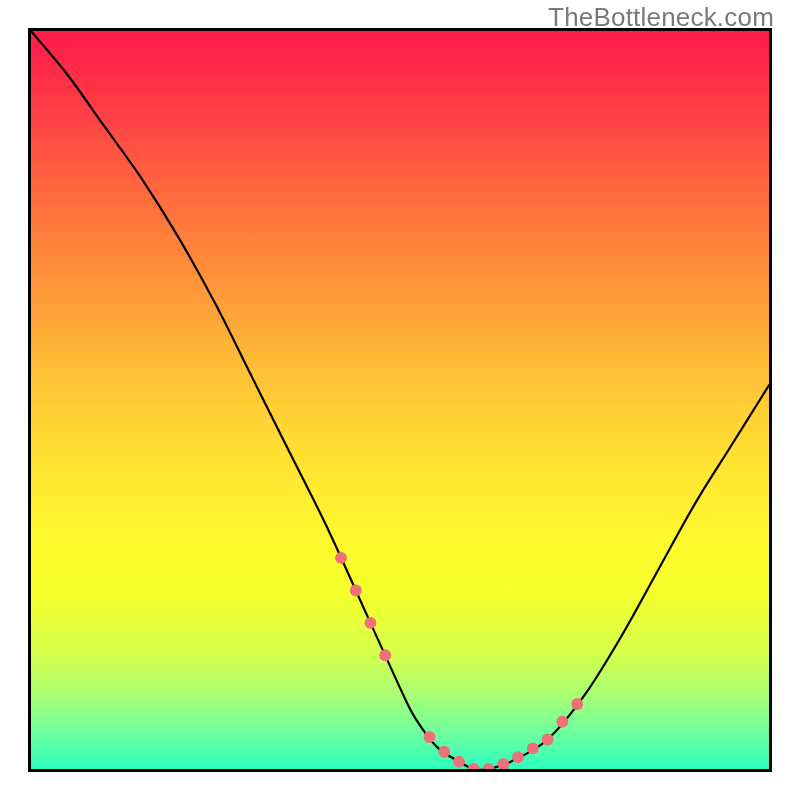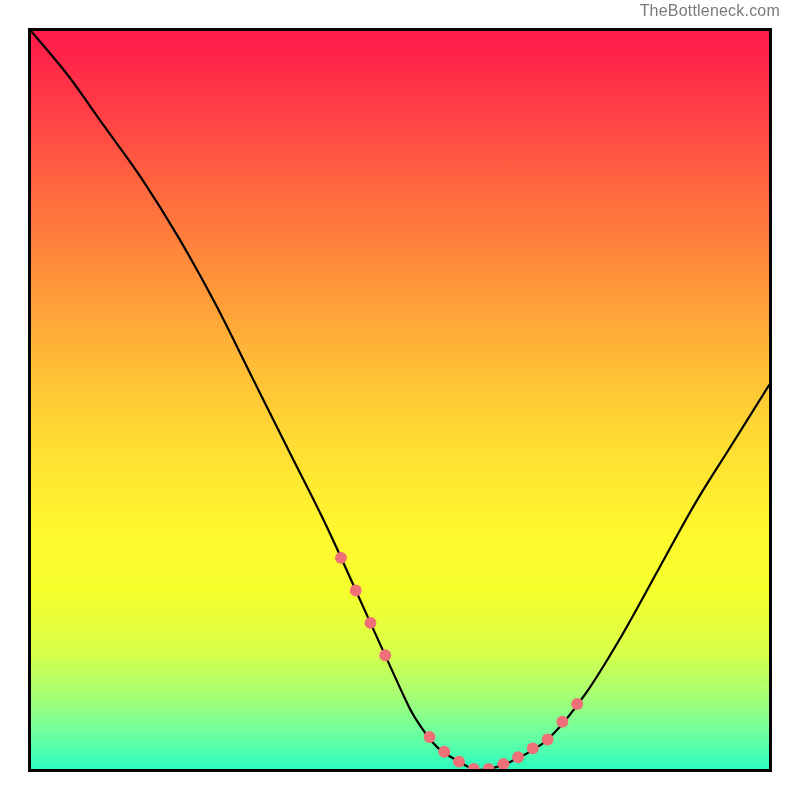--- a/index.html
+++ b/index.html
@@ -12,23 +12,23 @@
     overflow: hidden;
   }
   .stage {
     position: relative;
     width: 800px;
     height: 800px;
   }
   .watermark {
     position: absolute;
     top: 2px;
-    right: 20px;
+    right: 26px;
     color: #7a7a7a;
-    font-size: 16px;
+    font-size: 26px;
     font-weight: 500;
     letter-spacing: 0.2px;
     user-select: none;
   }
   .plot-area {
     position: absolute;
     left: 28px;
     top: 28px;
     width: 744px;
     height: 744px;

